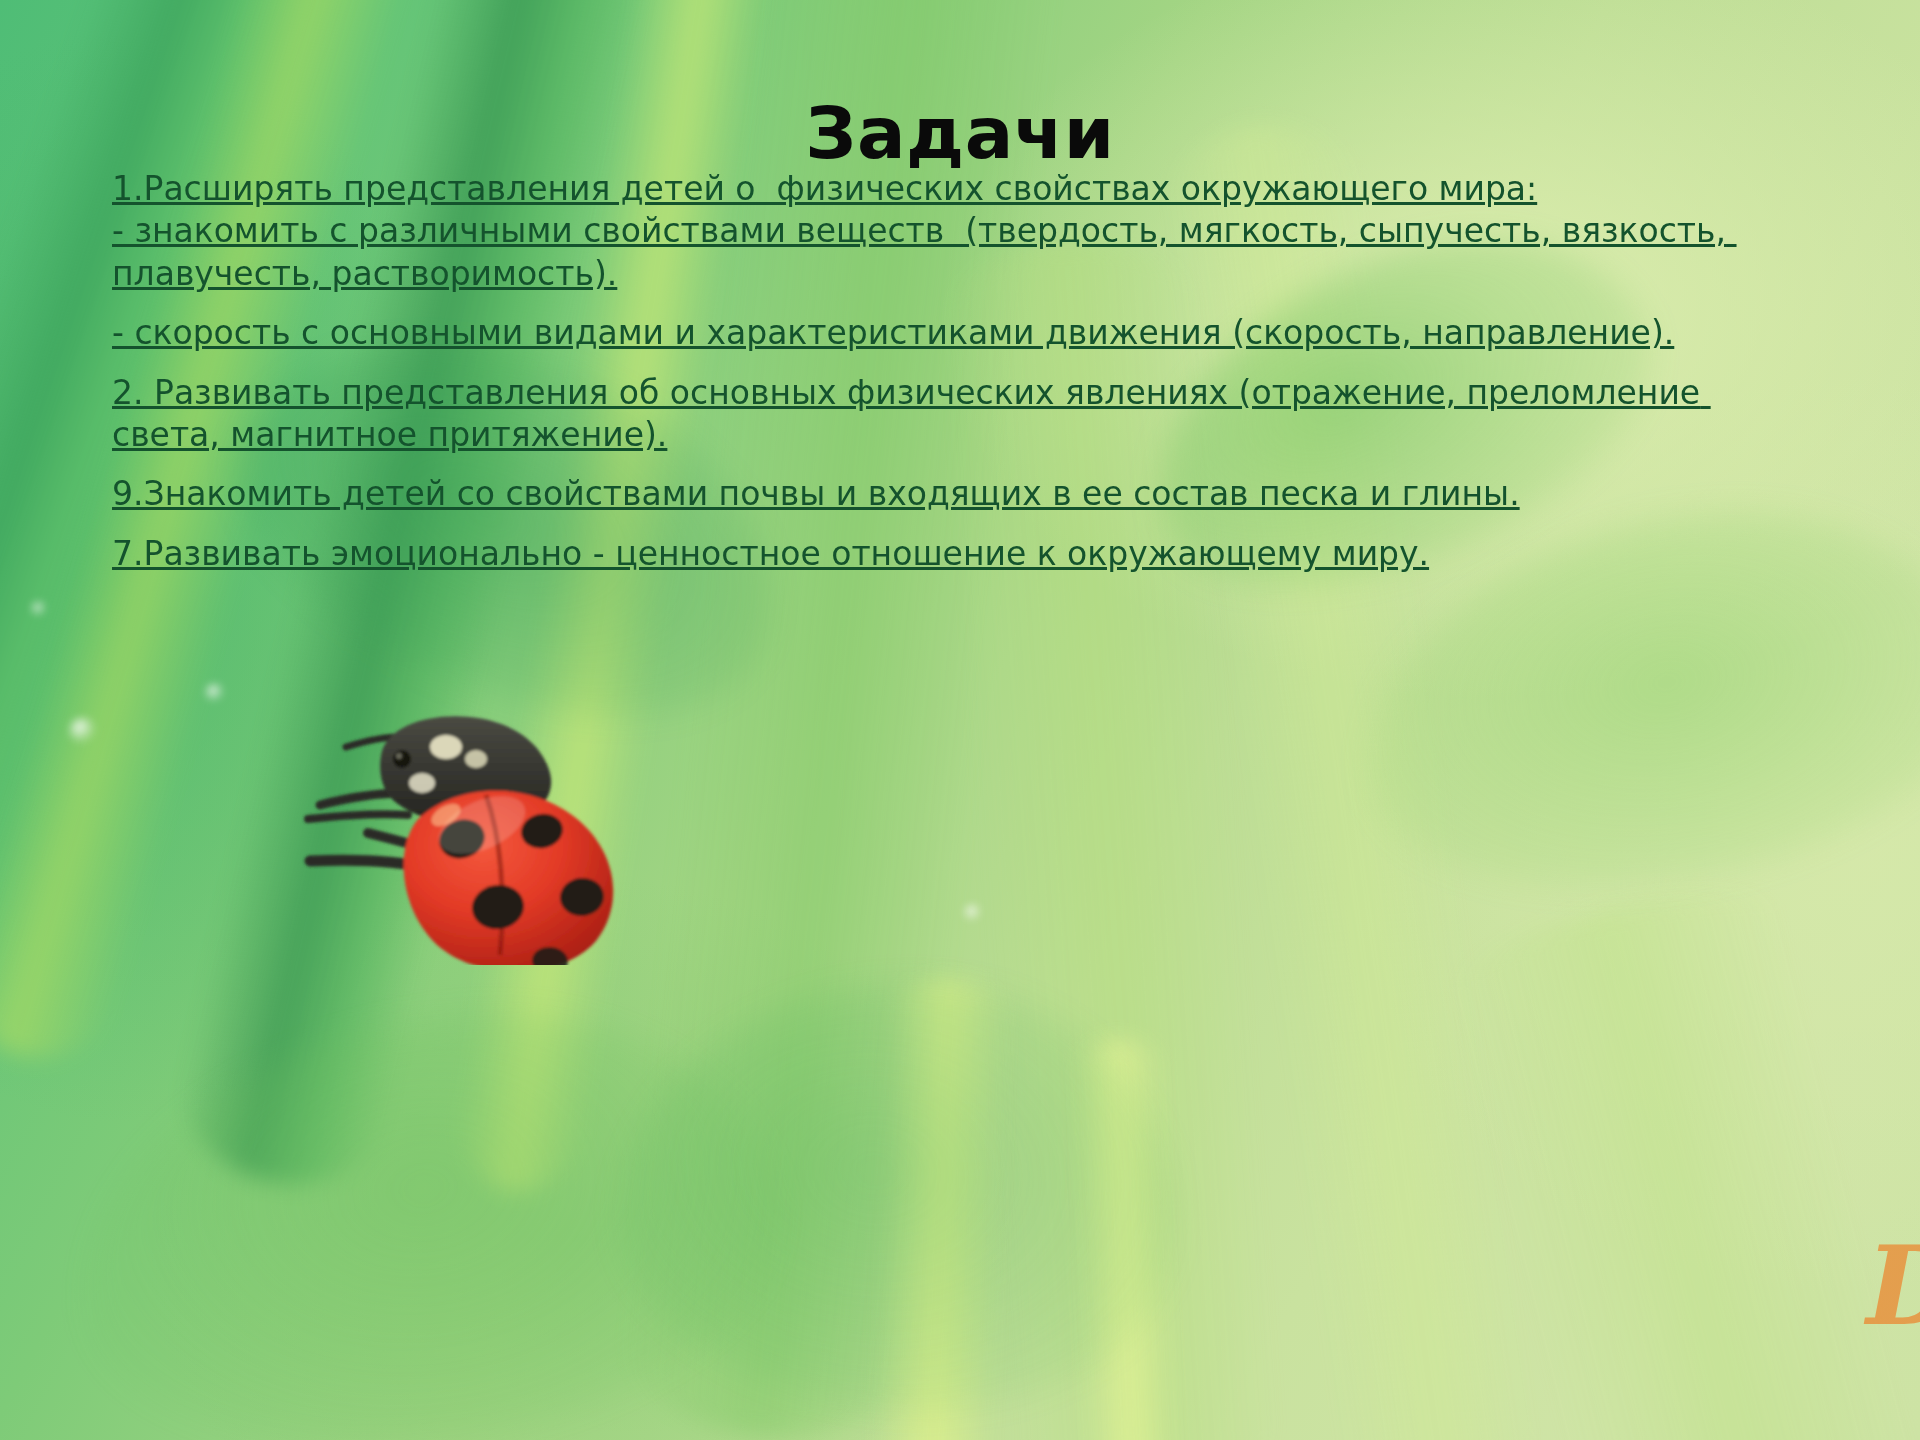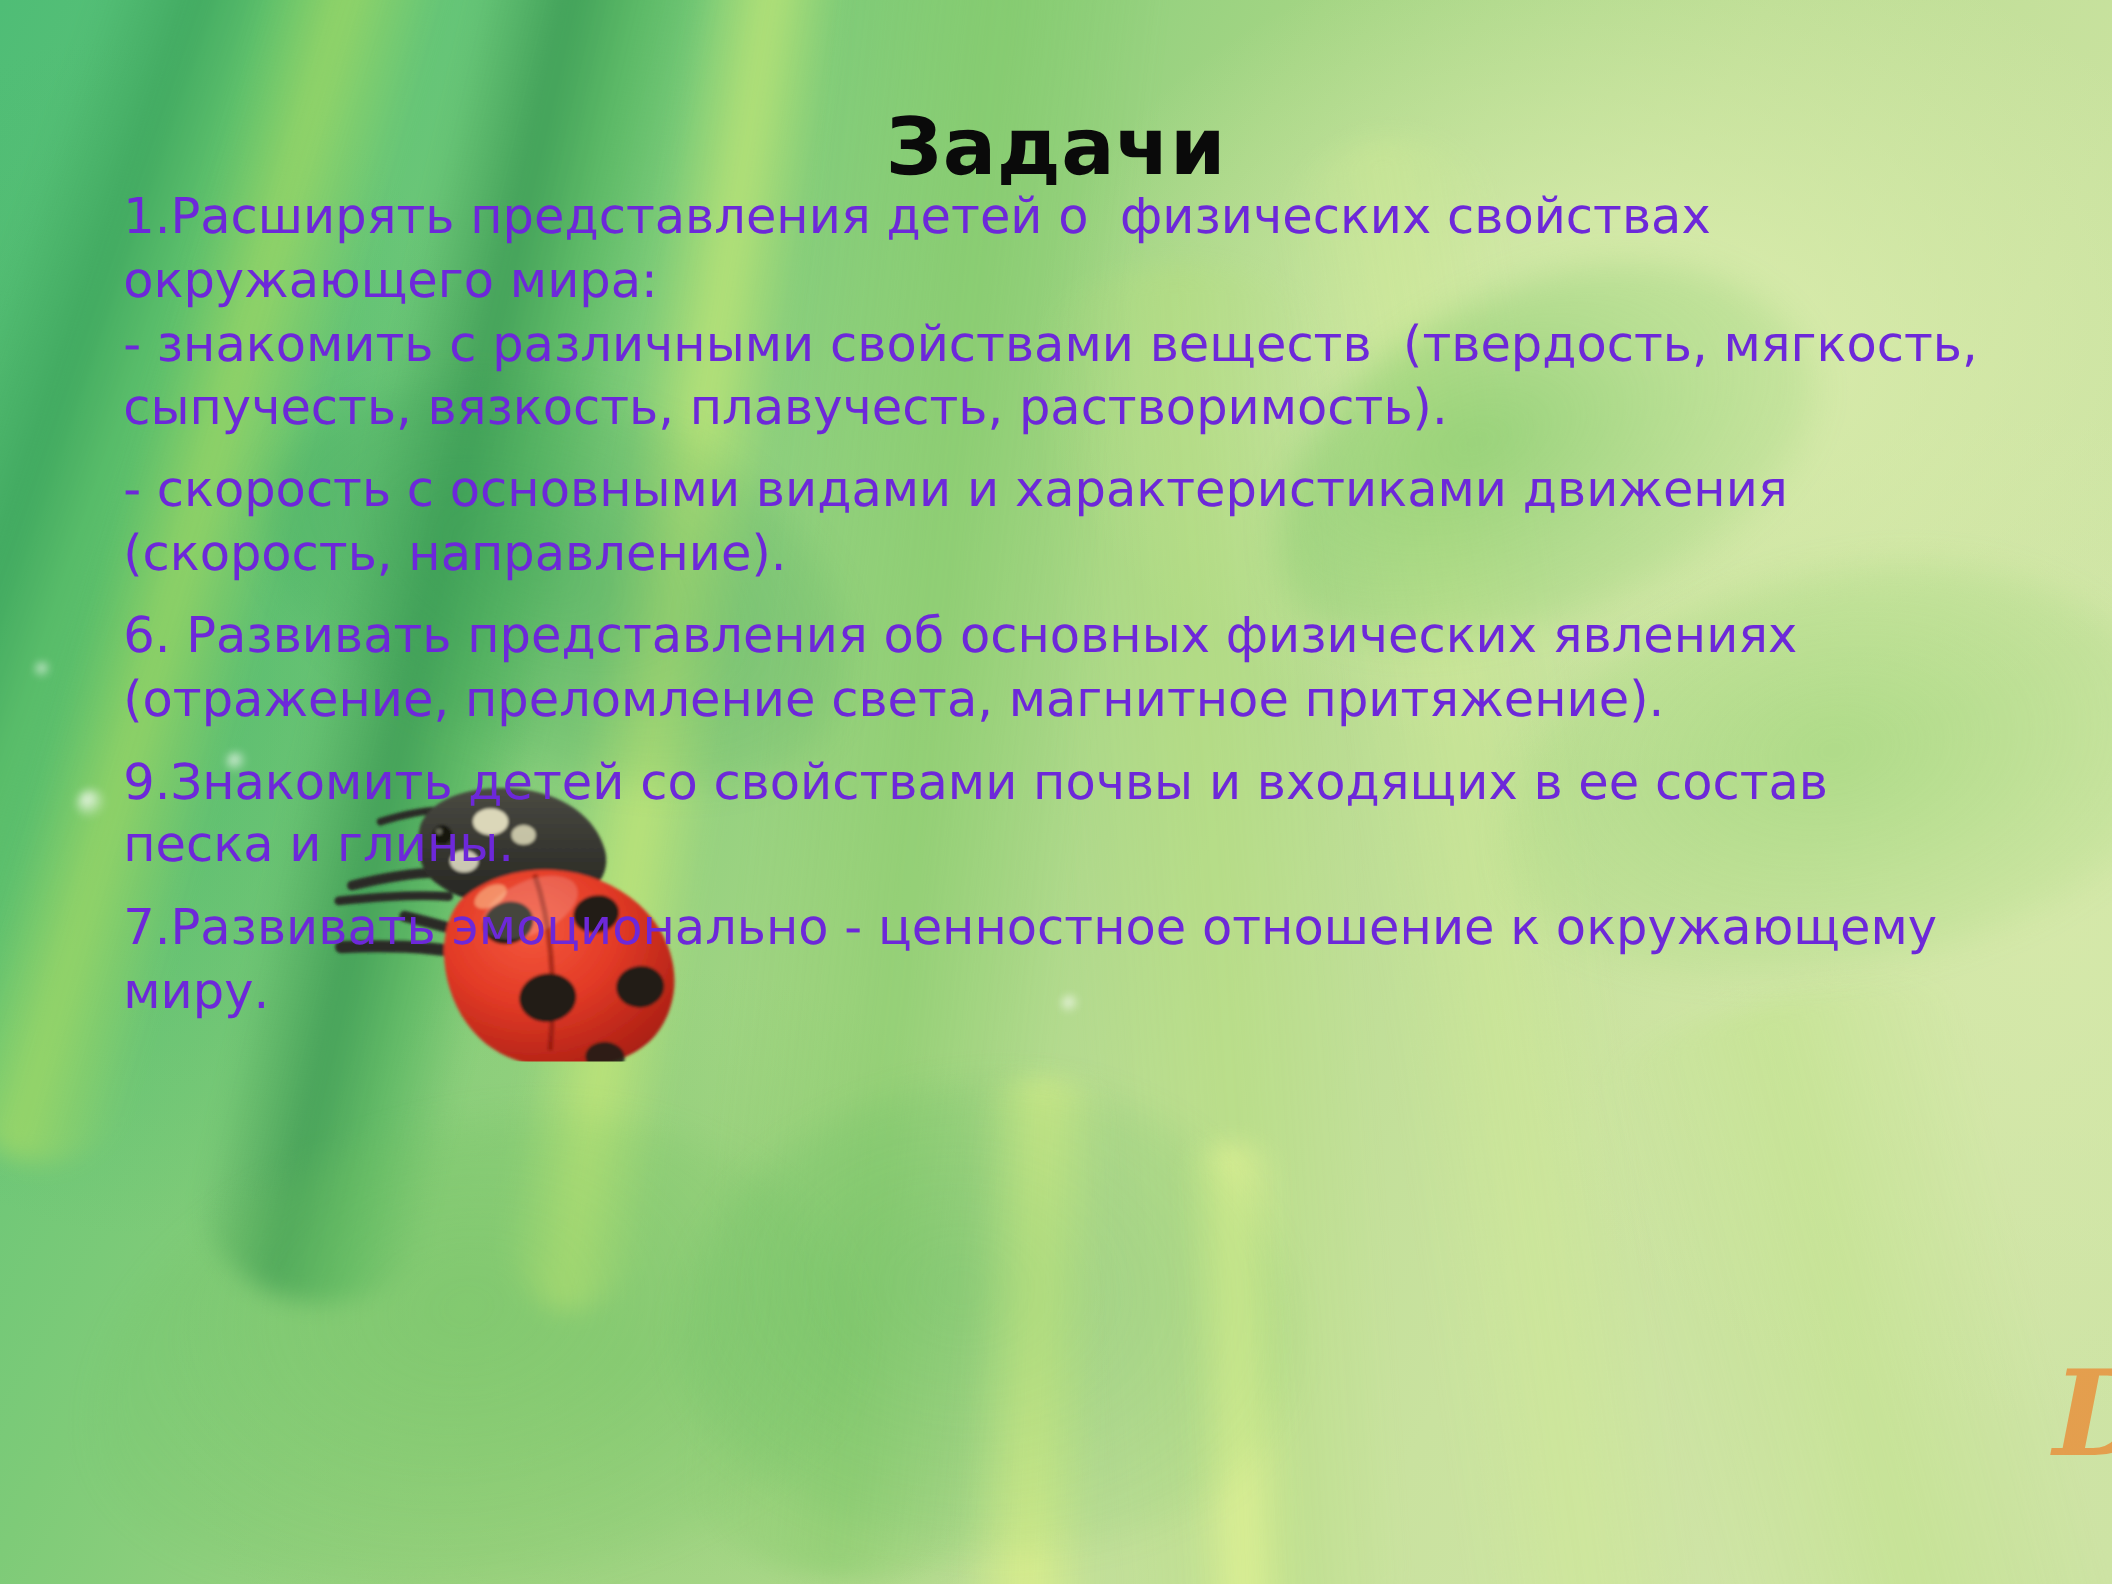--- a/index.html
+++ b/index.html
@@ -128,26 +128,27 @@
   }
 
   .body {
     position: absolute;
     top: 168px;
     left: 112px;
     width: 1700px;
   }
 
   .para {
-    color: #6d28d9;
-    font-size: 45px;
+    color: #14532d;
+    font-size: 33px;
     line-height: 1.285;
     margin: 0 0 17px 0;
     text-align: left;
     white-space: pre-wrap;
+    text-decoration: underline;
   }
   .para:last-child { margin-bottom: 0; }
 
   
   .watermark {
     position: absolute;
     right: -40px;
     bottom: 100px;
     font-family: "DejaVu Serif", "Liberation Serif", serif;
     font-size: 108px;
@@ -250,21 +251,21 @@
   </div>
 
   <div class="content">
 
     <h1 class="title">Задачи</h1>
 
     <div class="body">
       <p class="para">1.Расширять представления детей о  физических свойствах окружающего мира:
 - знакомить с различными свойствами веществ  (твердость, мягкость, сыпучесть, вязкость, плавучесть, растворимость).</p>
       <p class="para">- скорость с основными видами и характеристиками движения (скорость, направление).</p>
-      <p class="para">6. Развивать представления об основных физических явлениях (отражение, преломление света, магнитное притяжение).</p>
+      <p class="para">2. Развивать представления об основных физических явлениях (отражение, преломление света, магнитное притяжение).</p>
       <p class="para">9.Знакомить детей со свойствами почвы и входящих в ее состав песка и глины.</p>
       <p class="para">7.Развивать эмоционально - ценностное отношение к окружающему миру.</p>
     </div>
 
   </div>
 
   <div class="watermark">D</div>
 
 </div>
 

